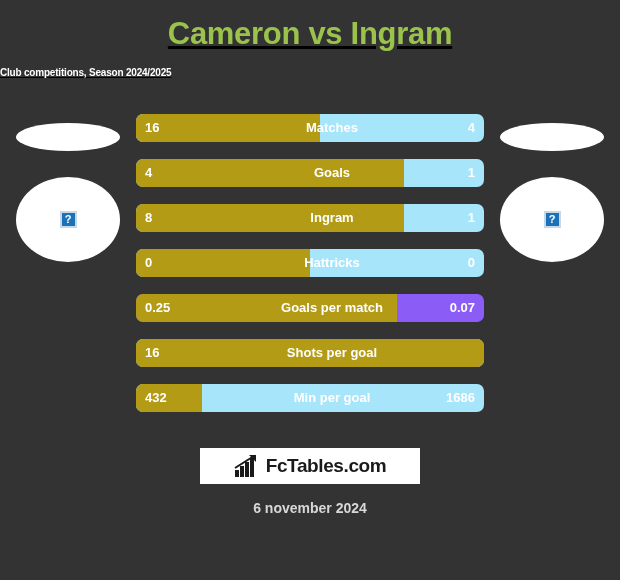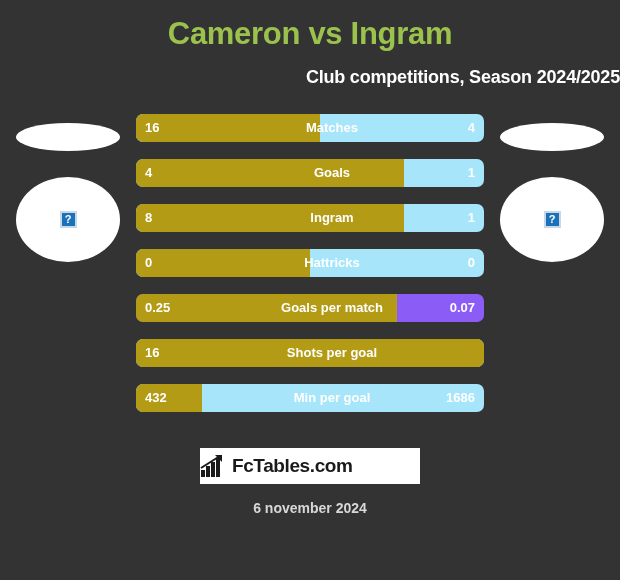--- a/index.html
+++ b/index.html
@@ -11,35 +11,36 @@
     height: 580px;
     background: #333333;
     font-family: "Liberation Sans", sans-serif;
     overflow: hidden;
     position: relative;
   }
   .page {
     width: 620px;
     height: 420px;
     position: relative;
+    text-decoration: underline;
   }
   .title {
     text-align: center;
     color: #9ac24c;
     font-size: 31px;
     font-weight: bold;
     letter-spacing: -0.3px;
     padding-top: 14px;
     line-height: 40px;
     white-space: nowrap;
   }
   .subtitle {
-    text-align: right;
+    text-align: left;
     color: #ffffff;
-    font-size: 18px;
+    font-size: 10px;
     font-weight: bold;
     margin-top: 13px;
     letter-spacing: -0.2px;
   }
   
   .player-slot {
     position: absolute;
     width: 120px;
     height: 150px;
     top: 115px;
@@ -123,21 +124,21 @@
   
   .logo-box {
     position: absolute;
     left: 200px;
     top: 448px;
     width: 220px;
     height: 36px;
     background: #ffffff;
     display: flex;
     align-items: center;
-    justify-content: flex-start;
+    justify-content: center;
     gap: 8px;
   }
   .logo-chart {
     display: block;
   }
   .logo-text {
     color: #1a1a1a;
     font-size: 19px;
     font-weight: bold;
     letter-spacing: -0.4px;

